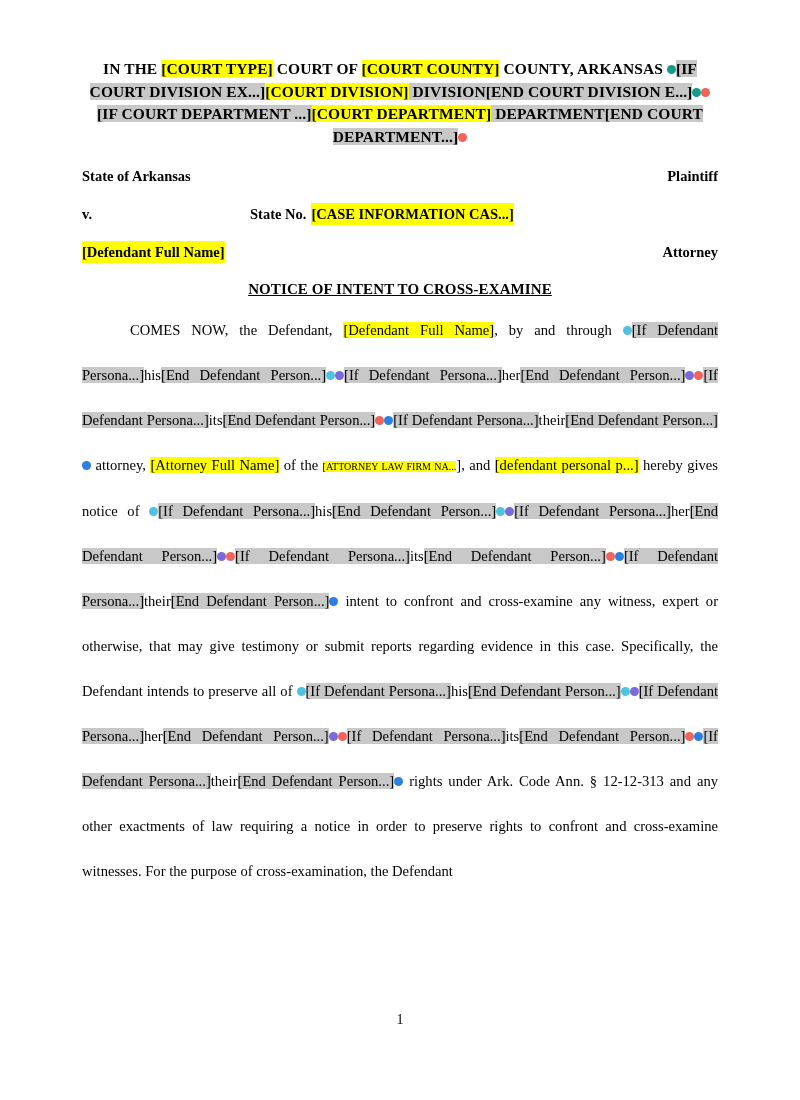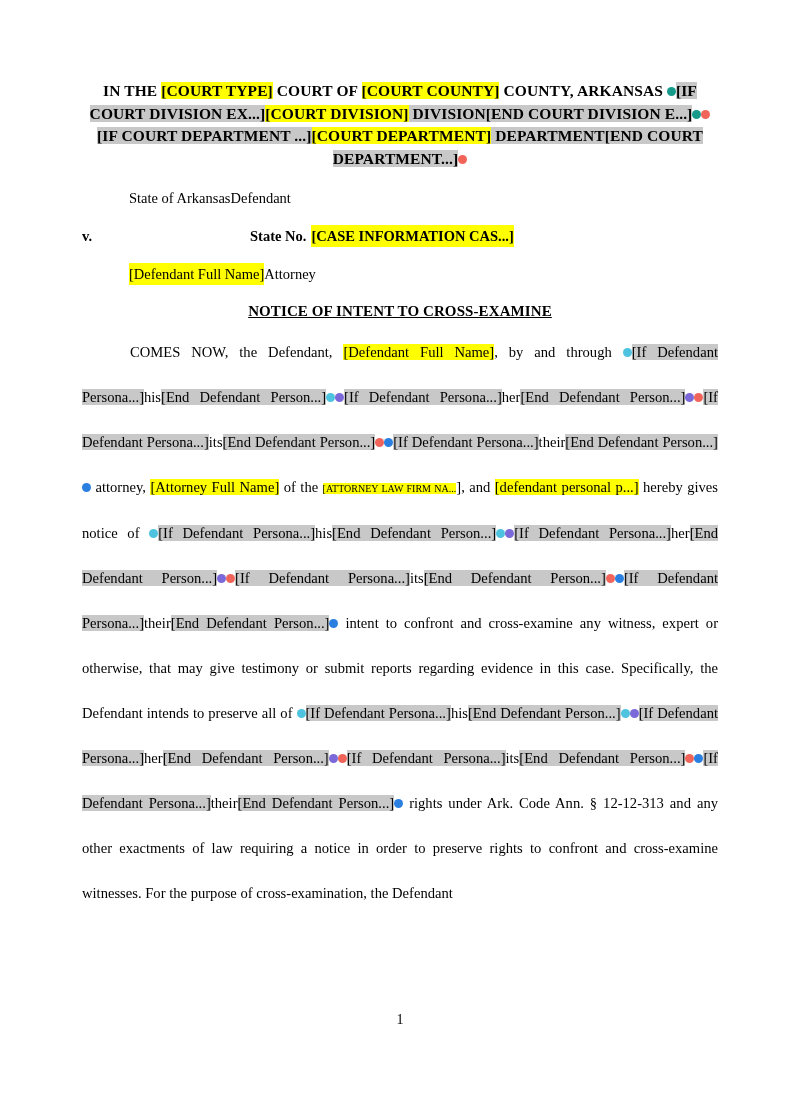--- a/index.html
+++ b/index.html
@@ -24,35 +24,35 @@
     padding: 0 82px;
   }
 
   
   .doc-heading {
     text-align: center;
     font-weight: bold;
     font-size: 15.5px;
     line-height: 22.5px;
     letter-spacing: 0.1px;
-    padding-top: 80px;
+    padding-top: 58px;
   }
 
   
   .parties {
     margin-top: 17px;
     font-size: 14.5px;
     line-height: 22px;
   }
   .party-row {
     display: flex;
+    justify-content: space-between;
     align-items: baseline;
-    font-weight: normal;
+    font-weight: bold;
     margin-bottom: 16px;
-    margin-left: 47px;
   }
   .party-left { white-space: nowrap; }
   .party-right { white-space: nowrap; }
   .case-row {
     display: flex;
     align-items: baseline;
     font-weight: bold;
     margin-bottom: 16px;
   }
   .case-v { width: 168px; }
@@ -121,21 +121,21 @@
 
 <div class="page">
 
   <div class="doc-heading"><span>IN THE </span><span class="hl">[COURT TYPE]</span><span> COURT OF </span><span class="hl">[COURT COUNTY]</span><span> COUNTY, ARKANSAS</span>
     <span class="dot dot-teal"></span><span class="shade">[IF COURT DIVISION EX...]</span><span class="hl">[COURT DIVISION]</span><span class="shade"> DIVISION</span><span class="shade">[END COURT DIVISION E...]</span><span class="dot dot-teal"></span><span class="dot dot-red"></span><span class="shade">[IF COURT DEPARTMENT ...]</span><span class="hl">[COURT DEPARTMENT]</span><span class="shade"> DEPARTMENT</span><span class="shade">[END COURT DEPARTMENT...]</span><span class="dot dot-red"></span></div>
 
   <div class="parties">
 
     <div class="party-row">
       <span class="party-left">State of Arkansas</span>
-      <span class="party-right">Defendant</span>
+      <span class="party-right">Plaintiff</span>
     </div>
 
     <div class="case-row">
       <span class="case-v">v.</span>
       <span class="case-no-label">State No.</span>
       <span class="case-no-value hl">[CASE INFORMATION CAS...]</span>
     </div>
 
     <div class="party-row">
       <span class="party-left hl">[Defendant Full Name]</span>

